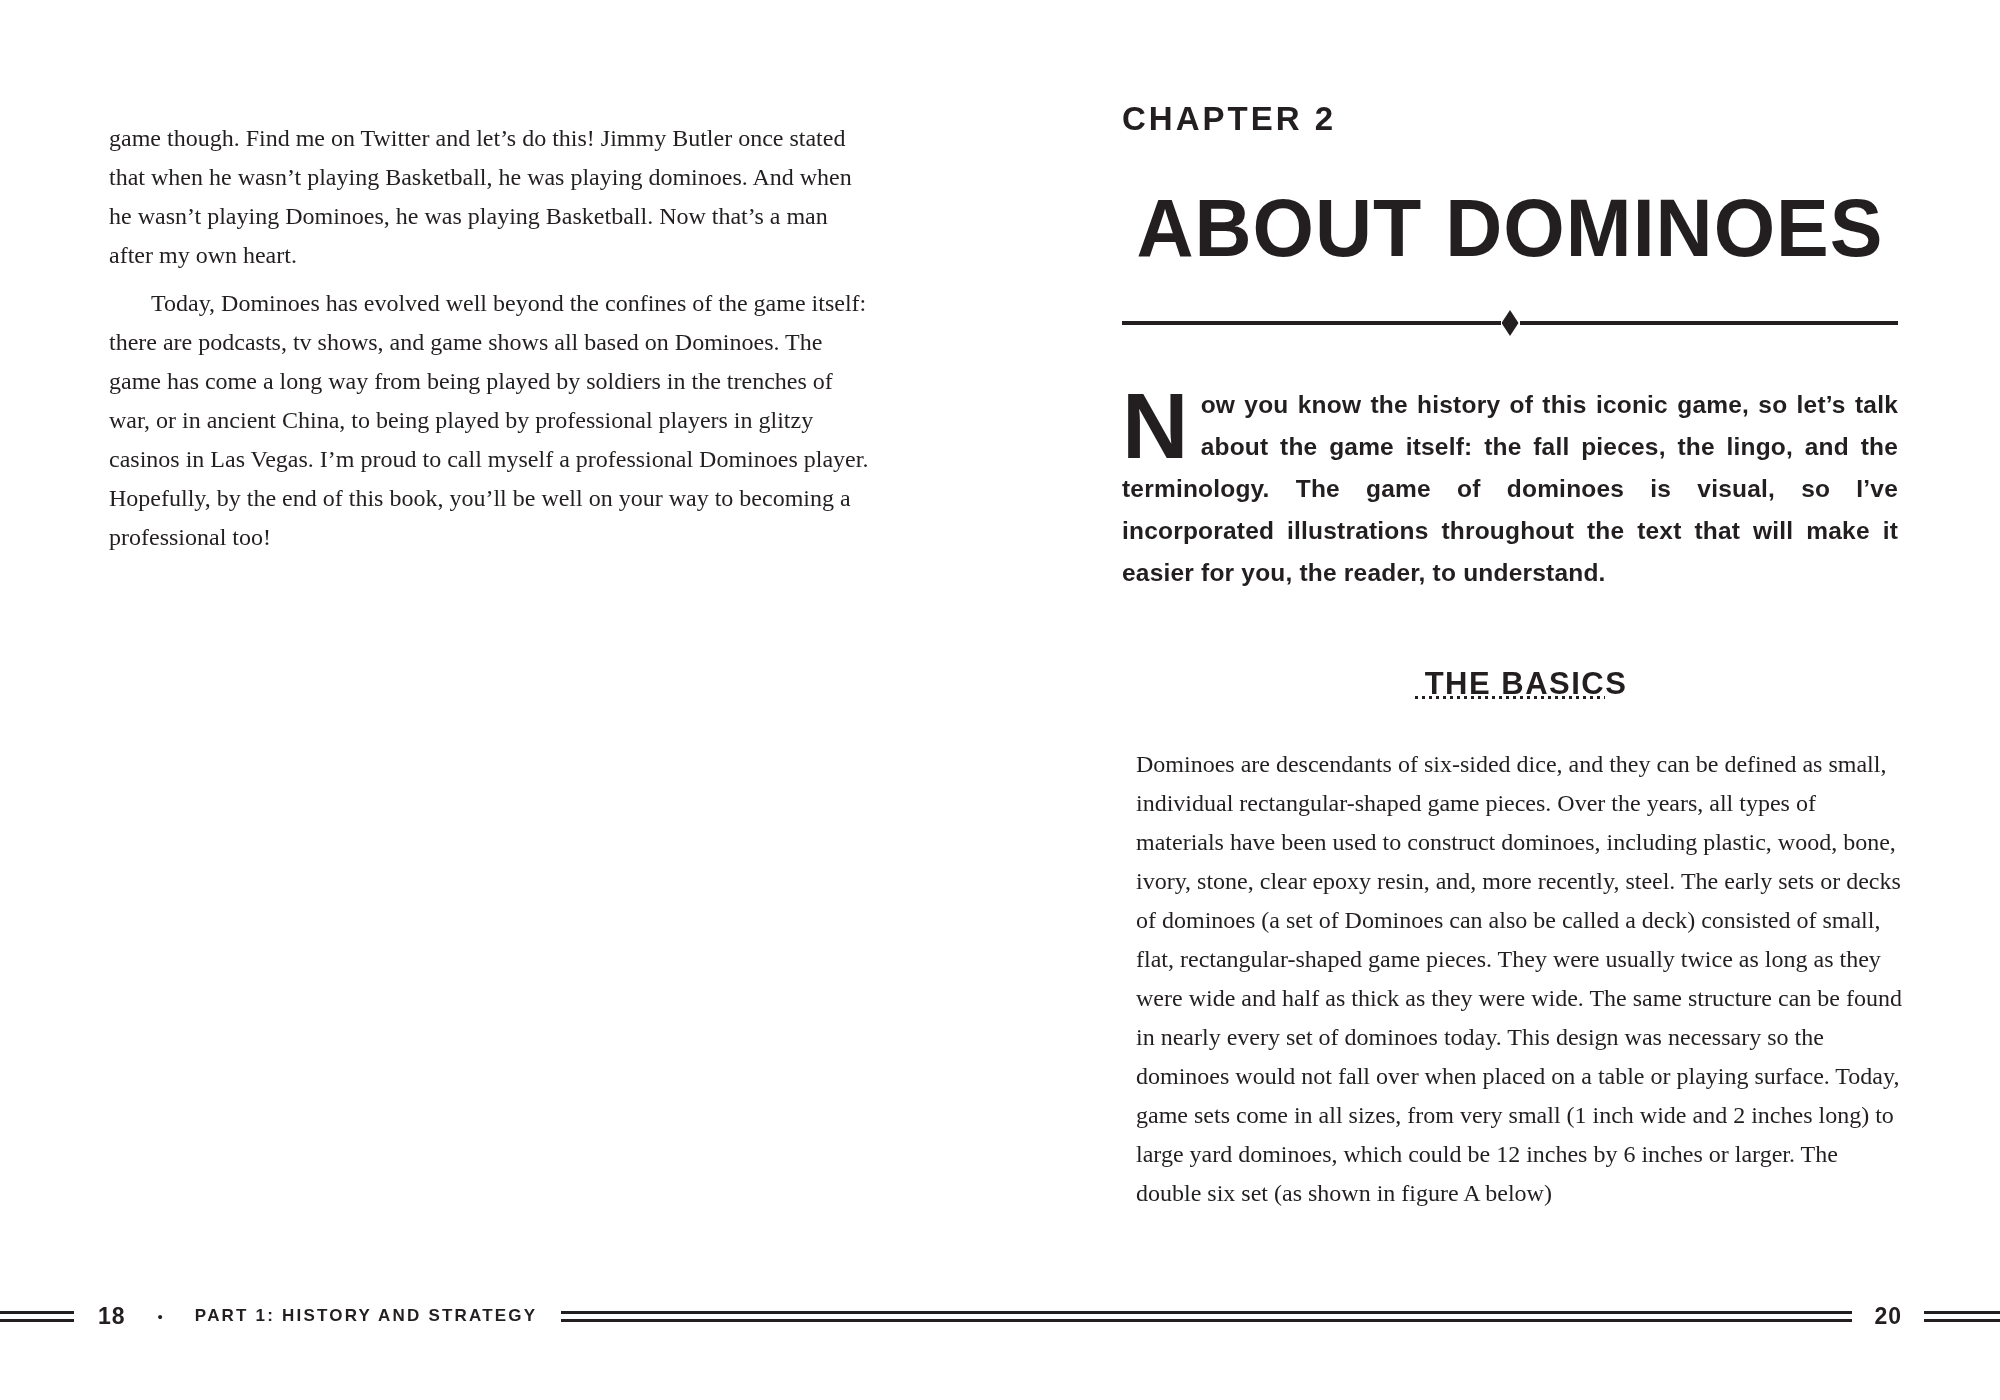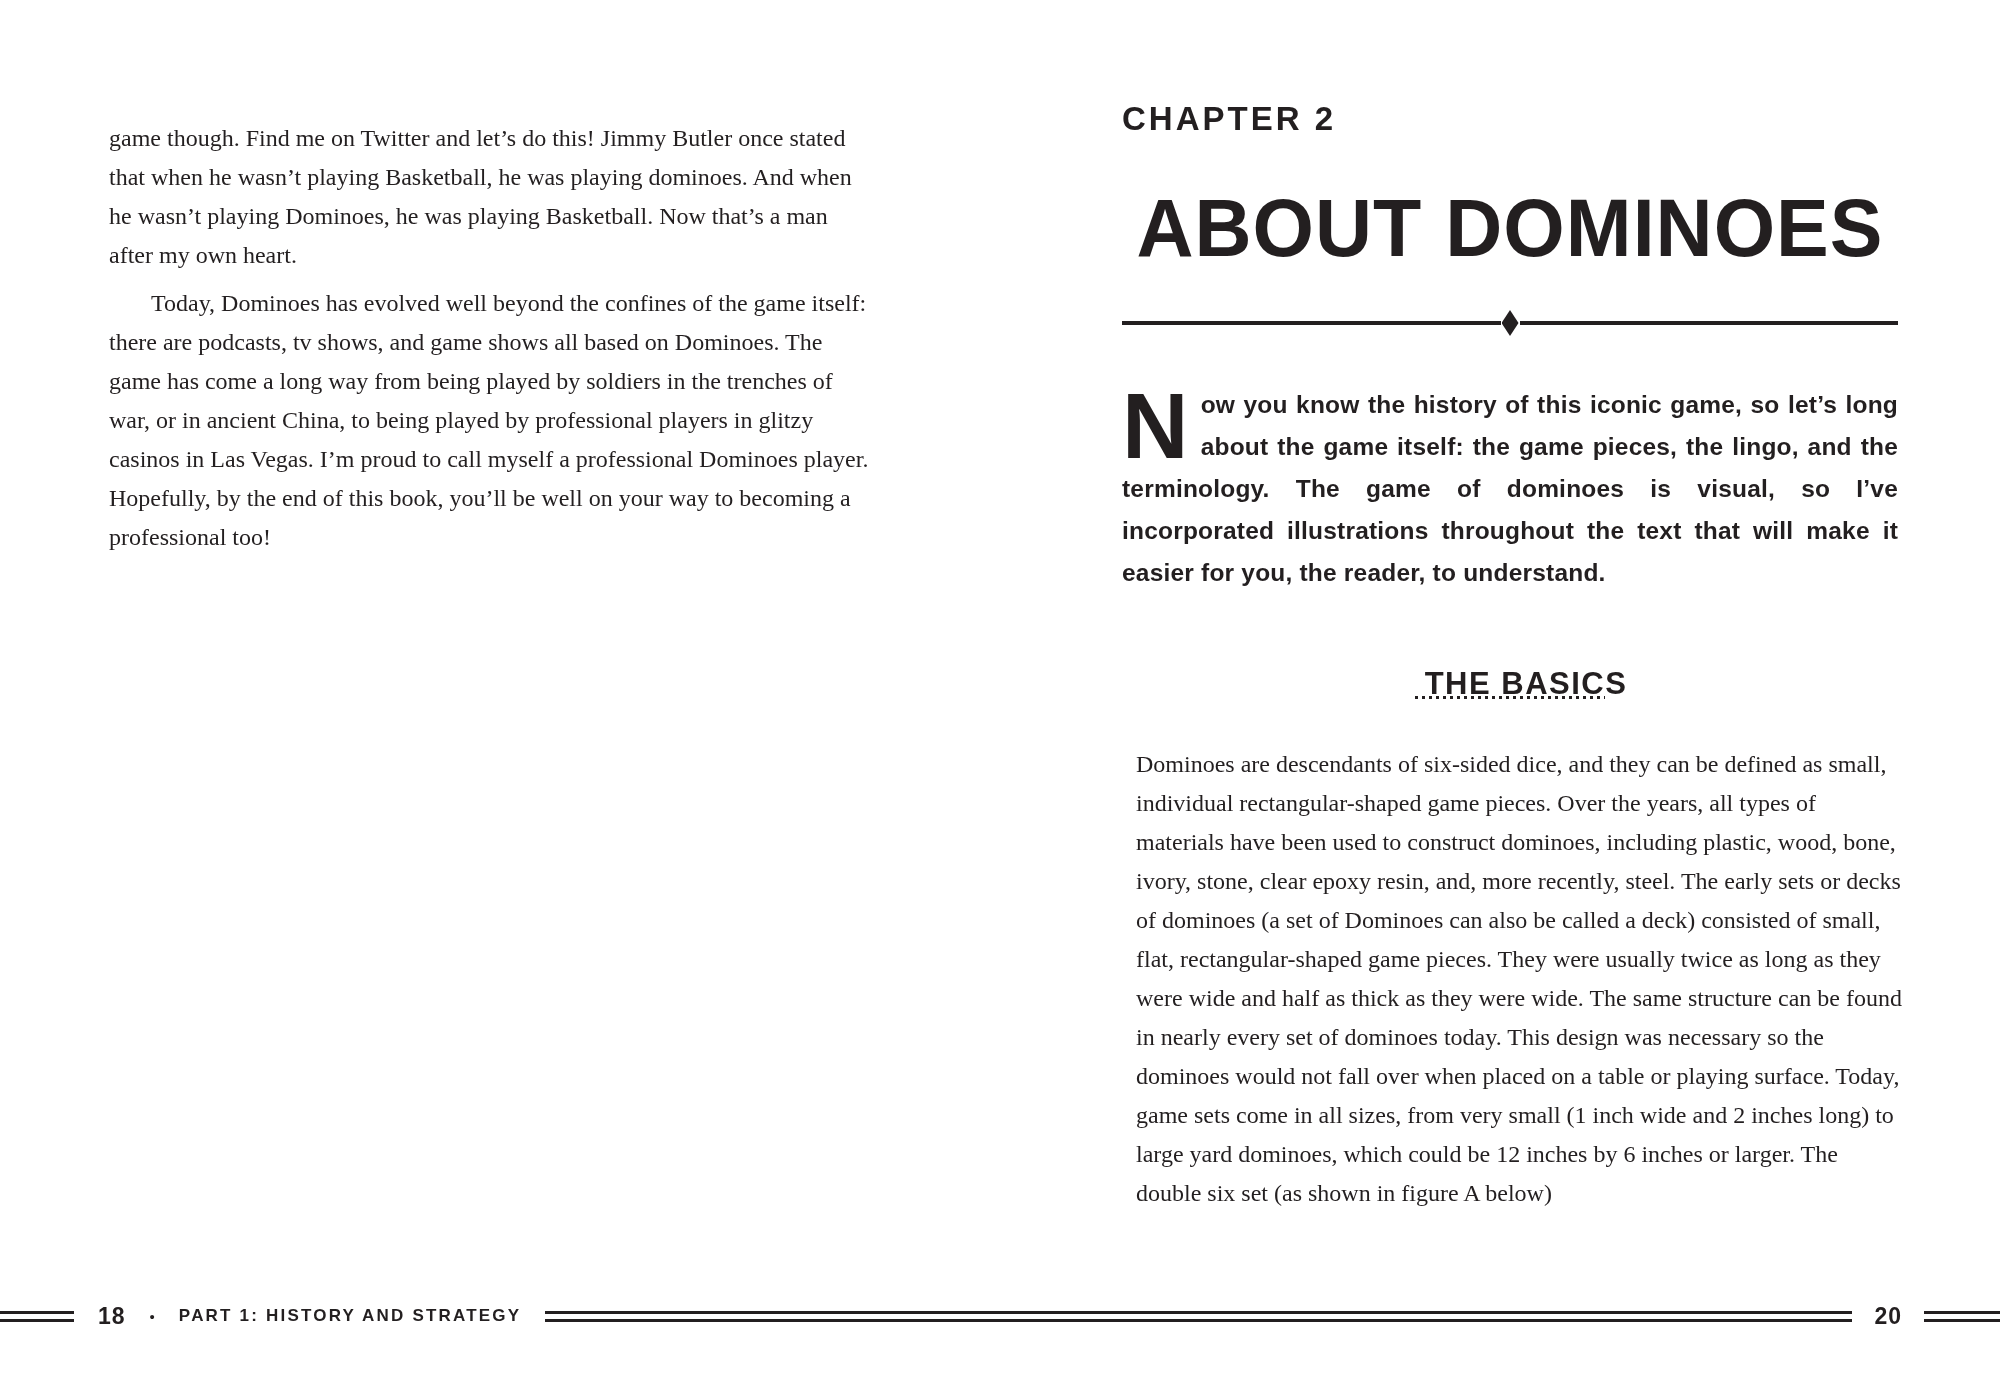--- a/index.html
+++ b/index.html
@@ -87,21 +87,21 @@
   }
   .drule{
     height:5px;
     border-top:3px solid var(--ink);
     border-bottom:3px solid var(--ink);
   }
   .drule.start{width:74px;}
   .drule.mid{flex:1;}
   .drule.end{width:76px;}
   .footer-left-text{
-    display:flex;align-items:center;gap:8px;
+    display:flex;align-items:center;gap:16px;
     padding:0 24px;white-space:nowrap;
   }
   .pagenum{font-weight:bold;font-size:23px;letter-spacing:1px;}
   .footer-bullet{font-size:15px;margin:0 16px;}
   .footer-label{font-weight:bold;font-size:17px;letter-spacing:2.2px;}
   .footer-right-text{padding:0 22px;white-space:nowrap;}
 </style>
 </head>
 <body>
 
@@ -113,21 +113,21 @@
 <div class="right-col">
   <div class="kicker sans">CHAPTER 2</div>
   <h1 class="chapter-title sans">ABOUT DOMINOES</h1>
 
   <div class="divider">
     <span class="line"></span>
     <span class="diamond"></span>
     <span class="line"></span>
   </div>
 
-  <p class="intro sans"><span class="dropcap">N</span><span>ow you know the history of this iconic game, so let’s long about the game itself: the game pieces, the lingo, and the terminology. The game of dominoes is visual, so I’ve incorporated illustrations throughout the text that will make it easier for you, the reader, to understand.</span></p>
+  <p class="intro sans"><span class="dropcap">N</span><span>ow you know the history of this iconic game, so let’s talk about the game itself: the fall pieces, the lingo, and the terminology. The game of dominoes is visual, so I’ve incorporated illustrations throughout the text that will make it easier for you, the reader, to understand.</span></p>
 
   <h2 class="basics sans">THE BASICS</h2>
   <div class="basics-underline"></div>
 
   <p class="right-body serif">Dominoes are descendants of six-sided dice, and they can be defined as small, individual rectangular-shaped game pieces. Over the years, all types of materials have been used to construct dominoes, including plastic, wood, bone, ivory, stone, clear epoxy resin, and, more recently, steel. The early sets or decks of dominoes (a set of Dominoes can also be called a deck) consisted of small, flat, rectangular-shaped game pieces. They were usually twice as long as they were wide and half as thick as they were wide. The same structure can be found in nearly every set of dominoes today. This design was necessary so the dominoes would not fall over when placed on a table or playing surface. Today, game sets come in all sizes, from very small (1 inch wide and 2 inches long) to large yard dominoes, which could be 12 inches by 6 inches or larger. The double six set (as shown in figure A below)</p>
 </div>
 
 <div class="footer">
   <span class="drule start"></span>
   <span class="footer-left-text">

